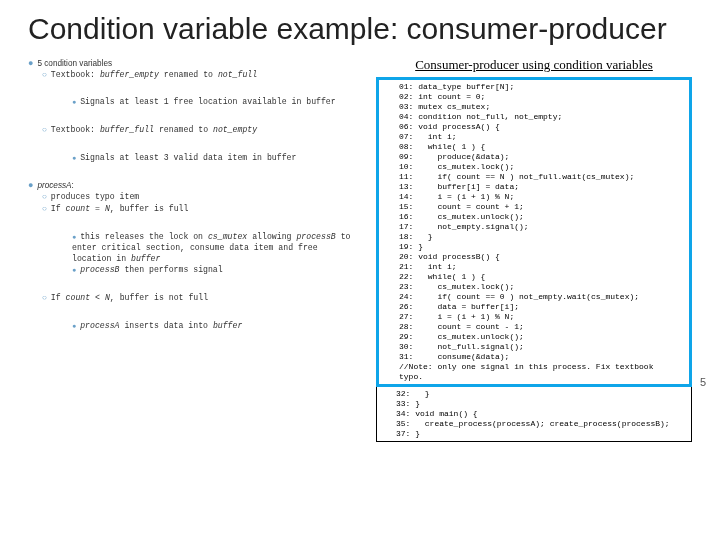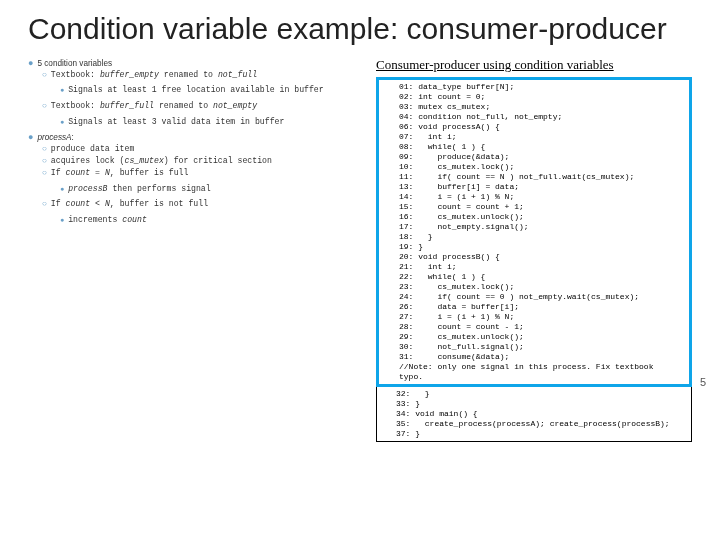--- a/index.html
+++ b/index.html
@@ -36,20 +36,21 @@
     line-height: 1.35;
     color: #333;
   }
   .right {
     flex: 1;
   }
   .right-title {
     font-family: "Times New Roman", serif;
     text-decoration: underline;
     font-size: 13px;
+    text-align: center;
     margin: 0 0 4px 0;
     color: #000;
   }
   .codebox {
     border: 3px solid #0ea5e9;
     font-family: "Courier New", monospace;
     font-size: 8px;
     line-height: 1.25;
     padding: 2px 20px;
     white-space: pre;
@@ -84,21 +85,21 @@
   }
   ul.sub1 > li::before {
     content: "○";
     color: #6aa0c8;
     font-size: 8px;
     margin-right: 4px;
   }
   ul.sub2 {
     list-style: none;
     padding-left: 14px;
-    margin: 4px;
+    margin: 16px;
   }
   ul.sub2 > li::before {
     content: "●";
     color: #6aa0c8;
     font-size: 7px;
     margin-right: 4px;
   }
   .em { font-style: italic; }
   .pagenum {
     position: absolute;
@@ -127,30 +128,30 @@
             </li>
             <li>Textbook: <span class="em">buffer_full</span> renamed to <span class="em">not_empty</span>
               <ul class="sub2">
                 <li><span>Signals at least 3 valid data item in buffer</span></li>
               </ul>
             </li>
           </ul>
         </li>
         <li><span class="em">processA</span>:
           <ul class="sub1">
-            <li><span>produce data item</span></li>
-            <li>acquires lock (<span class="em">cs_mutex</span>) for critical section</li>
+            <li><span>produces typo item</span></li>
             <li>If <span class="em">count</span> = <span class="em">N</span>, buffer is full
               <ul class="sub2">
+                <li>this releases the lock on <span class="em">cs_mutex</span> allowing <span class="em">processB</span> to enter critical section, consume data item and free location in <span class="em">buffer</span></li>
                 <li><span class="em">processB</span> then performs signal</li>
               </ul>
             </li>
             <li>If <span class="em">count</span> &lt; <span class="em">N</span>, buffer is not full
               <ul class="sub2">
-                <li>increments <span class="em">count</span></li>
+                <li><span class="em">processA</span> inserts data into <span class="em">buffer</span></li>
               </ul>
             </li>
           </ul>
         </li>
       </ul>
     </div>
 
     <div class="right">
       <div class="right-title">Consumer-producer using condition variables</div>
       <div class="codebox">01: data_type buffer[N];

